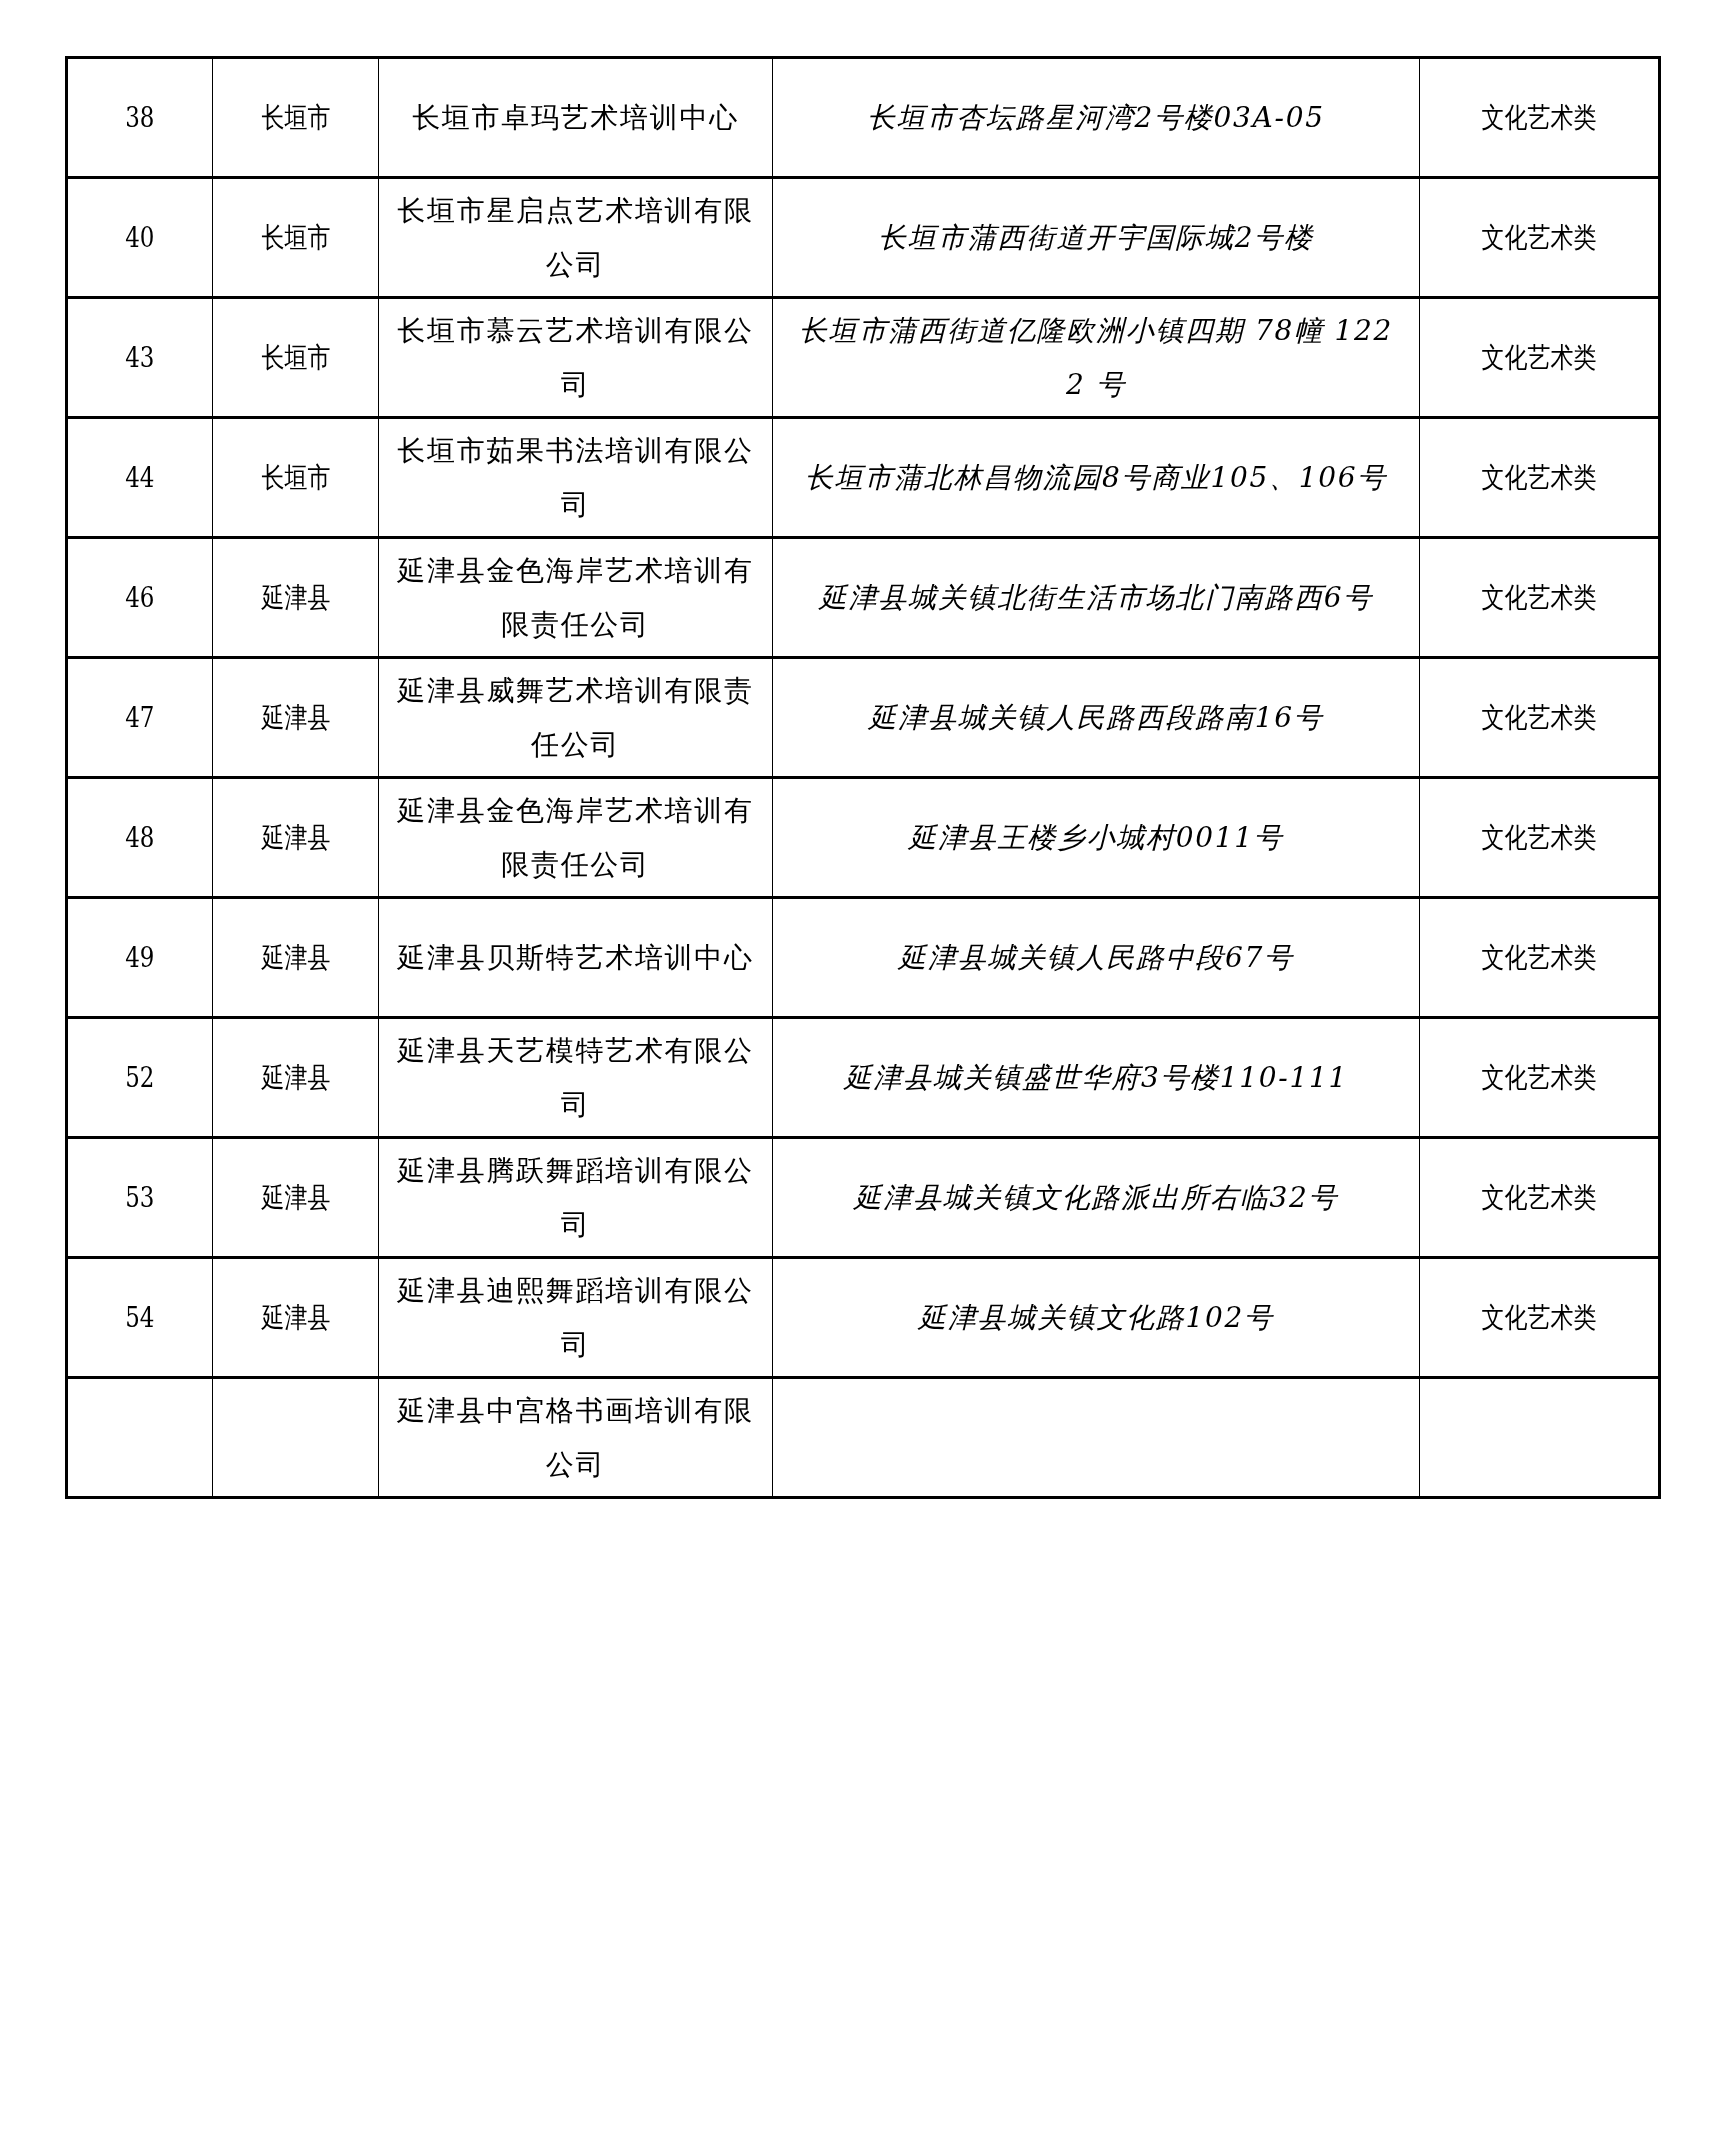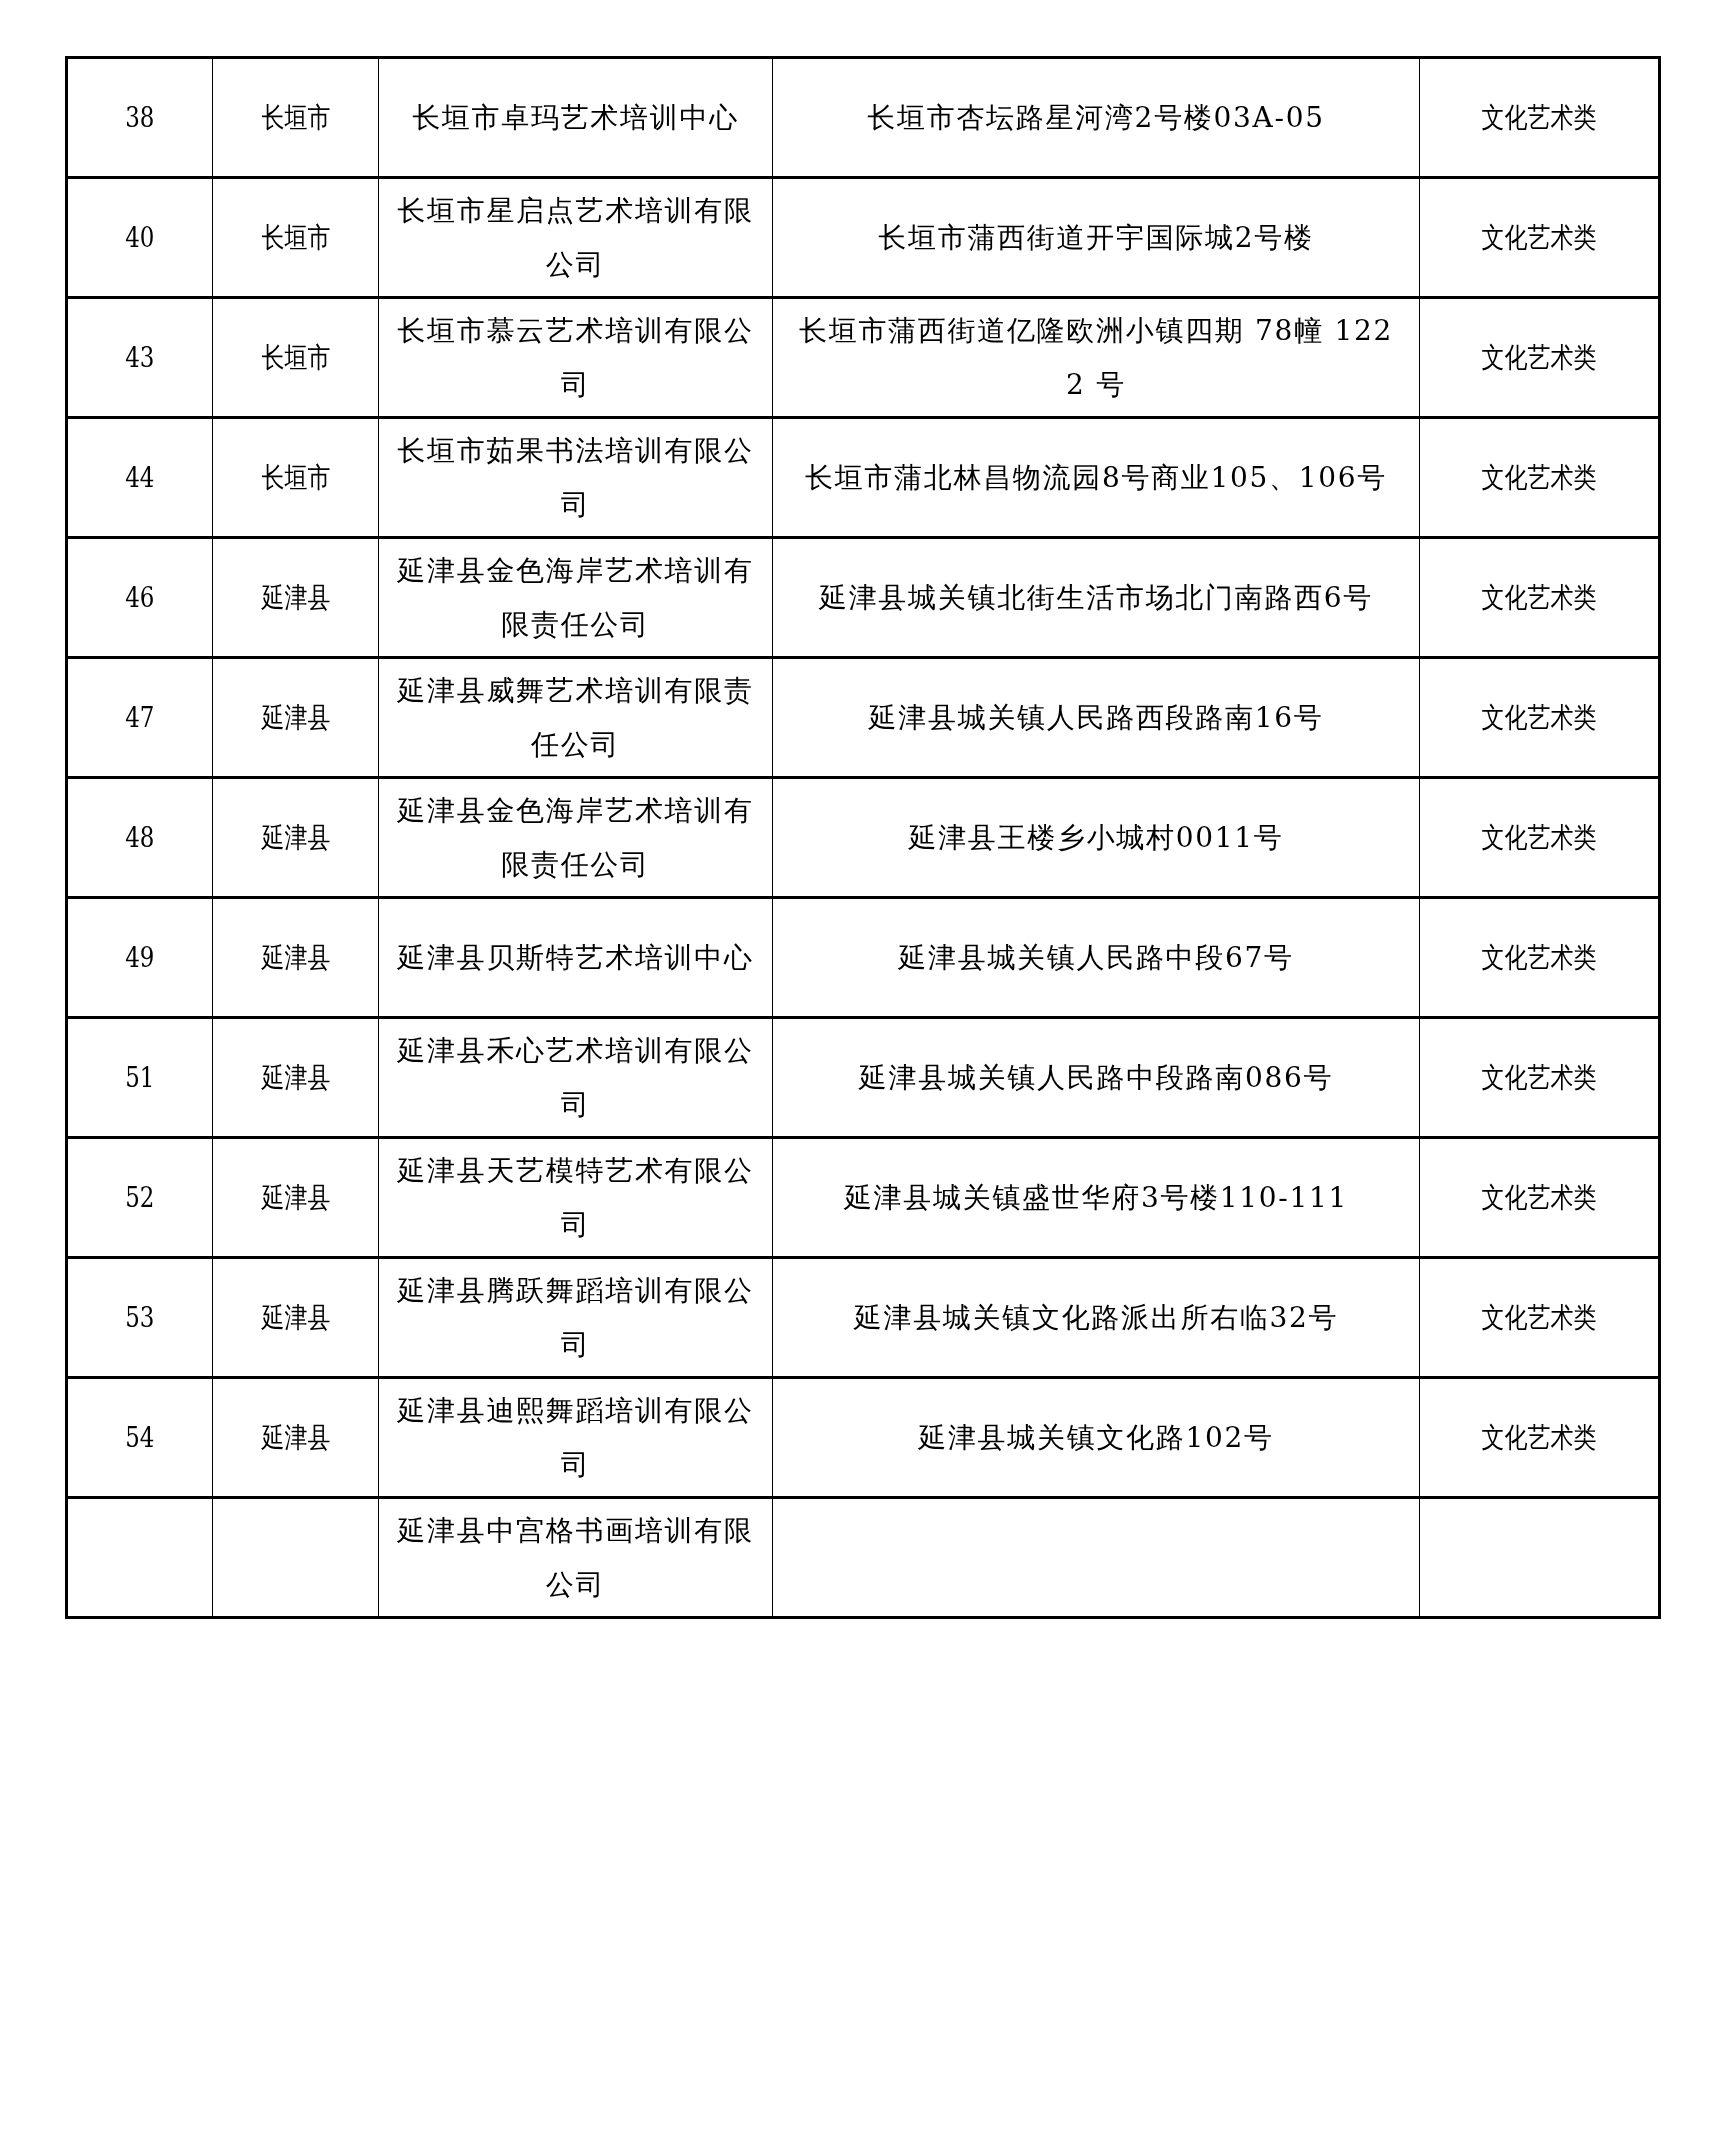--- a/index.html
+++ b/index.html
@@ -22,21 +22,21 @@
   table.registry td {
     border-left: 1.7px solid #000; border-right: 1.7px solid #000;
     text-align: center; vertical-align: middle; padding: 0 17px;
     font-size: 28px; line-height: 54px;
     font-family: "DejaVu Serif", "Liberation Serif", serif;
   }
   td .txt { display: inline-block; transform: scaleX(0.82); transform-origin: center; }
   td.num { font-family: "Liberation Serif", "DejaVu Serif", serif; font-size: 33px; }
   td.name, td.addr { word-break: break-all; }
   td.name { padding: 0 30px; }
-  td.addr { padding: 0 13px; }
+  td.addr { padding: 0 13px; font-style: italic; }
   td.name .txt, td.addr .txt { display: block; transform: none; letter-spacing: 1.7px; }
 </style>
 </head>
 <body>
 
 <div class="page">
   <table class="registry">
     <colgroup>
       <col class="c-no">
         <col class="c-area">
@@ -140,31 +140,20 @@
     <td class="name">
             <span class="txt">延津县贝斯特艺术培训中心</span>
           </td>
     <td class="addr">
             <span class="txt">延津县城关镇人民路中段67号</span>
           </td>
     <td class="cat"><span class="txt">文化艺术类</span></td>
   </tr>
 
 
-  <tr>
-    <td class="num"><span class="txt">51</span></td>
-    <td class="area"><span class="txt">延津县</span></td>
-    <td class="name">
-            <span class="txt">延津县禾心艺术培训有限公司</span>
-          </td>
-    <td class="addr">
-            <span class="txt">延津县城关镇人民路中段路南086号</span>
-          </td>
-    <td class="cat"><span class="txt">文化艺术类</span></td>
-  </tr>
 
   <tr>
     <td class="num"><span class="txt">52</span></td>
     <td class="area"><span class="txt">延津县</span></td>
     <td class="name">
             <span class="txt">延津县天艺模特艺术有限公司</span>
           </td>
     <td class="addr">
             <span class="txt">延津县城关镇盛世华府3号楼110-111</span>
           </td>

